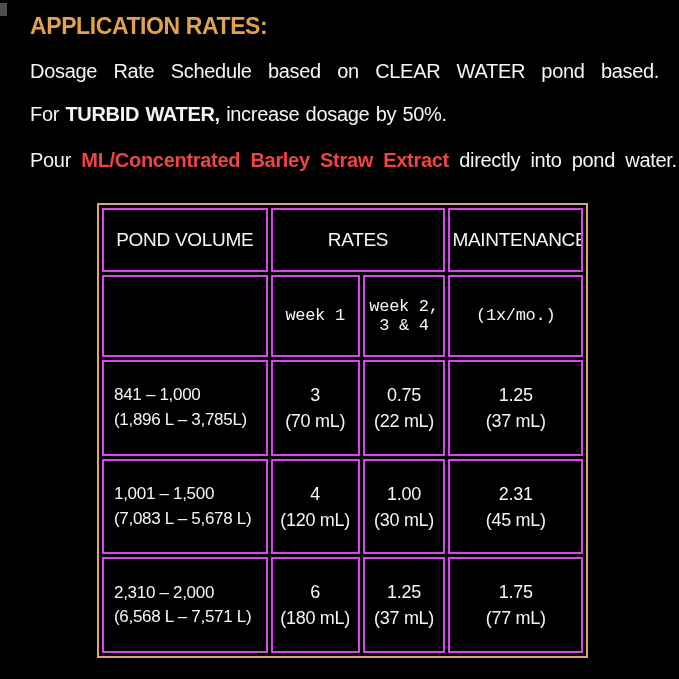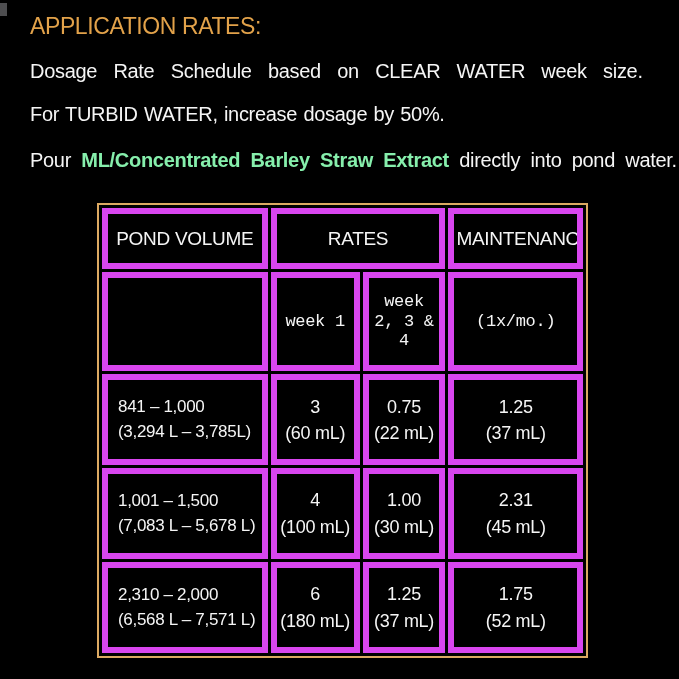--- a/index.html
+++ b/index.html
@@ -3,36 +3,36 @@
 <meta charset="utf-8">
 <style>
   html,body{margin:0;padding:0;background:#000;}
   .canvas{
     position:relative;width:679px;height:679px;background:#000;overflow:hidden;
     font-family:"Liberation Sans",sans-serif;color:#F5F5F5;
   }
   .artifact{position:absolute;left:0;top:3px;width:7px;height:13px;background:#4E4E50;}
   .title{
     position:absolute;left:30px;top:13px;
-    font-size:23px;font-weight:normal;letter-spacing:-0.4px;color:#E2A24A;
+    font-size:23px;font-weight:bold;letter-spacing:-0.4px;color:#E2A24A;
   }
   .intro{position:absolute;left:30px;right:12px;font-size:20px;letter-spacing:-0.3px;white-space:nowrap;}
   .line1{top:60px;word-spacing:11px;}
   .line2{top:103px;word-spacing:1px;}
   .line3{top:149px;word-spacing:5px;}
-  .b{font-weight:normal;}
-  .accent{color:#86efac;font-weight:bold;}
+  .b{font-weight:bold;}
+  .accent{color:#ef4444;font-weight:bold;}
   table.dosage{
     position:absolute;left:97px;top:203px;width:491px;height:455px;
     border-collapse:separate;border-spacing:3px;table-layout:fixed;
     border:2px solid #DCA962;background:#000;
   }
   table.dosage td,table.dosage th{
-    border:6px solid #d946ef;background:#000;
-    text-align:center;vertical-align:middle;padding:5px 2px;
+    border:2px solid #d946ef;background:#000;
+    text-align:center;vertical-align:middle;padding:18px 2px;
     font-weight:normal;letter-spacing:-0.3px;overflow:hidden;
   }
   .colhead{font-size:19px;font-weight:bold;letter-spacing:-0.5px;}
   .subhead{font-size:17px;line-height:1.15;}
   .units{font-size:17px;}
   .volcell{text-align:left !important;padding-left:10px !important;white-space:nowrap;font-size:17px;line-height:1.45;}
   .dose{font-size:18px;line-height:1.45;}
   tr.hrow1{height:50px;}
   tr.hrow2{height:48px;font-family:Liberation Mono, monospace;}
   tr.hrow3{height:36px;}
@@ -40,21 +40,21 @@
 </style>
 </head>
 <body>
 
 <div class="canvas">
 
   <div class="artifact"></div>
 
   <div class="title">APPLICATION RATES:</div>
 
-  <div class="intro line1"><span>Dosage Rate Schedule based on</span> <span>CLEAR WATER</span> <span>week size.</span></div>
+  <div class="intro line1"><span>Dosage Rate Schedule based on</span> <span>CLEAR WATER</span> <span>pond based.</span></div>
 
   <div class="intro line2"><span>For</span> <span class="b">TURBID WATER,</span> <span>increase dosage by 50%.</span></div>
 
   <div class="intro line3"><span>Pour</span> <span class="accent">ML/Concentrated Barley Straw Extract</span> <span>directly into pond water.</span></div>
 
   <table class="dosage">
     <colgroup>
       <col style="width:160px">
         <col style="width:86px">
         <col style="width:80px">
@@ -68,43 +68,43 @@
     </tr>
     <tr class="hrow2">
       <td></td>
       <td class="subhead">week 1</td>
       <td class="subhead">week 2, 3 &amp; 4</td>
       <td class="subhead">(1x/mo.)</td>
     </tr>
     <tr class="drow">
       <td class="volcell">
             <div>841 –  1,000</div>
-            <div>(3,294 L  –  3,785L)</div>
+            <div>(1,896 L  –  3,785L)</div>
           </td>
       <td class="dose">
             <div>3</div>
-            <div>(60 mL)</div>
+            <div>(70 mL)</div>
           </td>
       <td class="dose">
             <div>0.75</div>
             <div>(22 mL)</div>
           </td>
       <td class="dose">
             <div>1.25</div>
             <div>(37 mL)</div>
           </td>
     </tr>
     <tr class="drow">
       <td class="volcell">
             <div>1,001 – 1,500</div>
             <div>(7,083 L  –  5,678 L)</div>
           </td>
       <td class="dose">
             <div>4</div>
-            <div>(100 mL)</div>
+            <div>(120 mL)</div>
           </td>
       <td class="dose">
             <div>1.00</div>
             <div>(30 mL)</div>
           </td>
       <td class="dose">
             <div>2.31</div>
             <div>(45 mL)</div>
           </td>
     </tr>
@@ -116,19 +116,19 @@
       <td class="dose">
             <div>6</div>
             <div>(180 mL)</div>
           </td>
       <td class="dose">
             <div>1.25</div>
             <div>(37 mL)</div>
           </td>
       <td class="dose">
             <div>1.75</div>
-            <div>(52 mL)</div>
+            <div>(77 mL)</div>
           </td>
     </tr>
   </tbody>
     </table>
 
 </div>
 
 </body></html>

